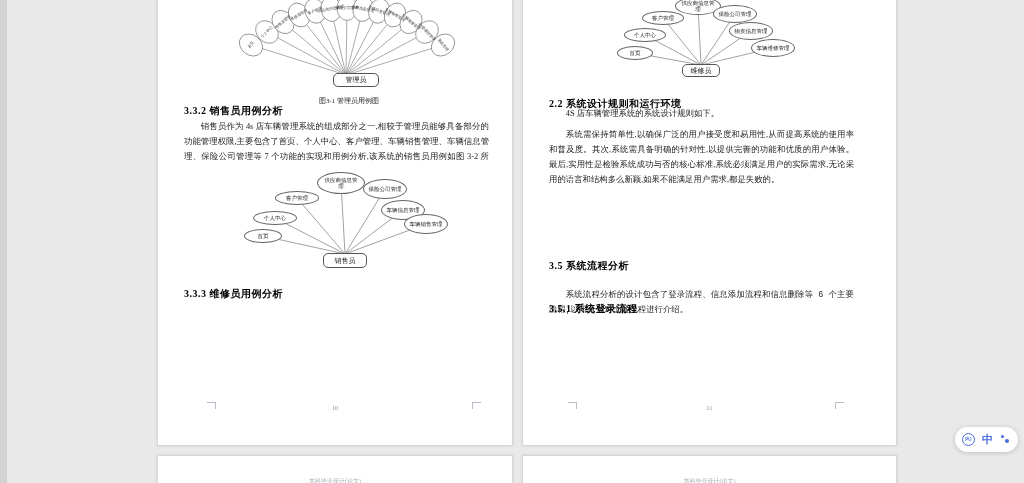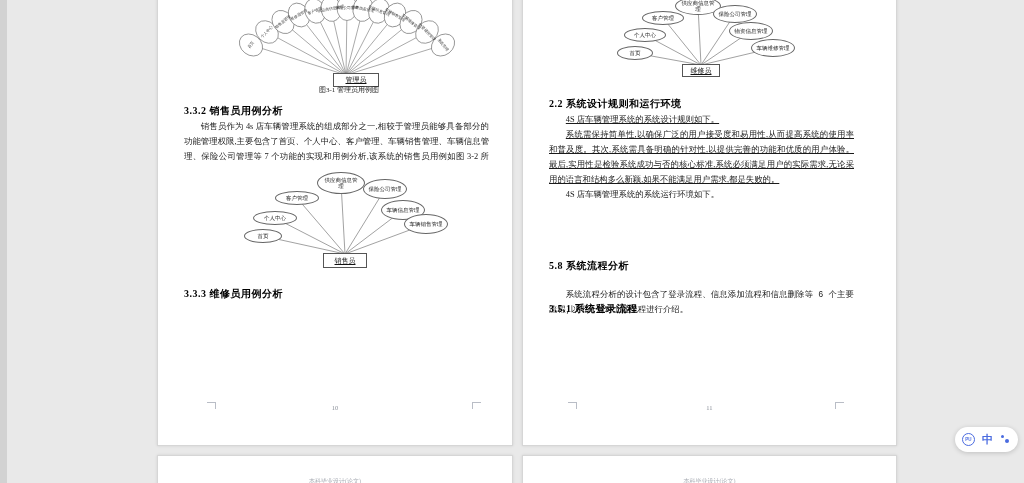--- a/index.html
+++ b/index.html
@@ -12,23 +12,23 @@
   .page-left  { left:157px; top:-4px; width:356px; height:450px; }
   .page-right { left:522px; top:-4px; width:375px; height:450px; }
   .page-next-left  { left:157px; top:455px; width:356px; height:60px; }
   .page-next-right { left:522px; top:455px; width:375px; height:60px; }
 
   .fig { position:absolute; left:0; width:100%; }
   .fig svg { position:absolute; left:0; top:0; }
   .uc-node { position:absolute; border:1px solid #666; border-radius:50%; background:#fff;
              display:flex; align-items:center; justify-content:center; text-align:center;
              font-size:5.5px; line-height:1.12; color:#222; padding:1px 4px; }
-  .uc-actor { position:absolute; border:1px solid #555; border-radius:0; background:#fff;
+  .uc-actor { position:absolute; border:1px solid #555; border-radius:5px; background:#fff;
               display:flex; align-items:center; justify-content:center;
-              font-size:7px; color:#111;text-decoration:underline; }
+              font-size:7px; color:#111; }
   .caption { position:absolute; left:0; width:100%; text-align:center; font-size:7px; color:#222; }
   .heading { position:absolute; left:26px; font-size:10px; font-weight:bold; color:#000;
              letter-spacing:0.5px; }
   .para { position:absolute; left:26px; width:305px; font-size:8.4px; line-height:15px;
           color:#1a1a1a; text-align:justify; text-indent:2em; overflow:hidden; }
   .para-tight { line-height:14px; }
   .pagenum { position:absolute; left:0; width:100%; bottom:34px; text-align:center;
              font-size:6.5px; color:#8a8f99; }
   .cm { position:absolute; width:9px; height:7px; }
   .cm-tr { border-top:1px solid #b9bdc6; border-right:1px solid #b9bdc6; }
@@ -100,21 +100,21 @@
           <text x="205" y="13" transform="rotate(11 205 12)">物资信息管理</text>
           <text x="221" y="15" transform="rotate(21 221 14)">车辆信息管理</text>
           <text x="237" y="19" transform="rotate(31 237 18)">车辆销售管理</text>
           <text x="253" y="26" transform="rotate(39 253 25)">车辆维修管理</text>
           <text x="269" y="36" transform="rotate(46 269 35)">物资领用管理</text>
           <text x="285" y="49" transform="rotate(52 285 48)">系统管理</text>
         </g>
       </svg>
       <div class="uc-actor" style="left:175px;top:76px;width:46px;height:14px;">管理员</div>
     </div>
-    <div class="caption" style="top:88px;padding-left:28px;">图3-1 管理员用例图</div>
+    <div class="caption" style="top:99px;padding-left:28px;">图3-1 管理员用例图</div>
 
     <div class="heading" style="top:107px;">3.3.2 销售员用例分析</div>
     <div class="para" style="top:122px;height:45px;">销售员作为 4s 店车辆管理系统的组成部分之一,相较于管理员能够具备部分的功能管理权限,主要包含了首页、个人中心、客户管理、车辆销售管理、车辆信息管理、保险公司管理等 7 个功能的实现和用例分析,该系统的销售员用例如图 3-2 所示。</div>
 
     <div class="fig" style="top:172px;height:102px;">
       <svg width="356" height="102" viewBox="0 0 356 102">
         <g stroke="#555" stroke-width="0.55">
           <line x1="187" y1="85" x2="105" y2="67"></line>
             <line x1="187" y1="85" x2="117" y2="49"></line>
           <line x1="187" y1="85" x2="139" y2="29"></line>
@@ -159,25 +159,24 @@
       <div class="uc-node" style="left:101px;top:31px;width:42px;height:14px;">个人中心</div>
       <div class="uc-node" style="left:119px;top:14px;width:42px;height:14px;">客户管理</div>
       <div class="uc-node" style="left:152px;top:0px;width:46px;height:18px;">供应商信息管理</div>
       <div class="uc-node" style="left:190px;top:8px;width:44px;height:18px;">保险公司管理</div>
       <div class="uc-node" style="left:206px;top:25px;width:44px;height:18px;">物资信息管理</div>
       <div class="uc-node" style="left:228px;top:42px;width:44px;height:18px;">车辆维修管理</div>
       <div class="uc-actor" style="left:159px;top:67px;width:38px;height:13px;">维修员</div>
     </div>
 
     <div class="heading" style="top:100px;">2.2 系统设计规则和运行环境</div>
-    <div class="para" style="top:115px;height:15px;text-decoration:underline;">4S 店车辆管理系统的系统设计规则如下。</div>
-    <div class="para" style="top:130px;height:60px;text-decoration:underline;">系统需保持简单性,以确保广泛的用户接受度和易用性,从而提高系统的使用率和普及度。其次,系统需具备明确的针对性,以提供完善的功能和优质的用户体验。最后,实用性是检验系统成功与否的核心标准,系统必须满足用户的实际需求,无论采用的语言和结构多么新颖,如果不能满足用户需求,都是失败的。</div>
-    <div class="para" style="top:190px;height:15px;">4S 店车辆管理系统的系统运行环境如下。</div>
+    <div class="para" style="top:109px;height:15px;">4S 店车辆管理系统的系统设计规则如下。</div>
+    <div class="para" style="top:130px;height:60px;">系统需保持简单性,以确保广泛的用户接受度和易用性,从而提高系统的使用率和普及度。其次,系统需具备明确的针对性,以提供完善的功能和优质的用户体验。最后,实用性是检验系统成功与否的核心标准,系统必须满足用户的实际需求,无论采用的语言和结构多么新颖,如果不能满足用户需求,都是失败的。</div>
 
-    <div class="heading" style="top:262px;">5.8 系统流程分析</div>
+    <div class="heading" style="top:262px;">3.5 系统流程分析</div>
     <div class="para" style="top:291px;height:30px;font-family:Liberation Mono, monospace;">系统流程分析的设计包含了登录流程、信息添加流程和信息删除等 6 个主要流程,以下分别对上述流程进行介绍。</div>
 
     <div class="heading" style="top:305px;">3.5.1 系统登录流程</div>
 
     <div class="cm cm-tr" style="left:45px;top:405px;"></div>
     <div class="cm cm-tl" style="left:312px;top:405px;"></div>
     <div class="pagenum">11</div>
   </div>
 
   <div class="page page-next-left">

